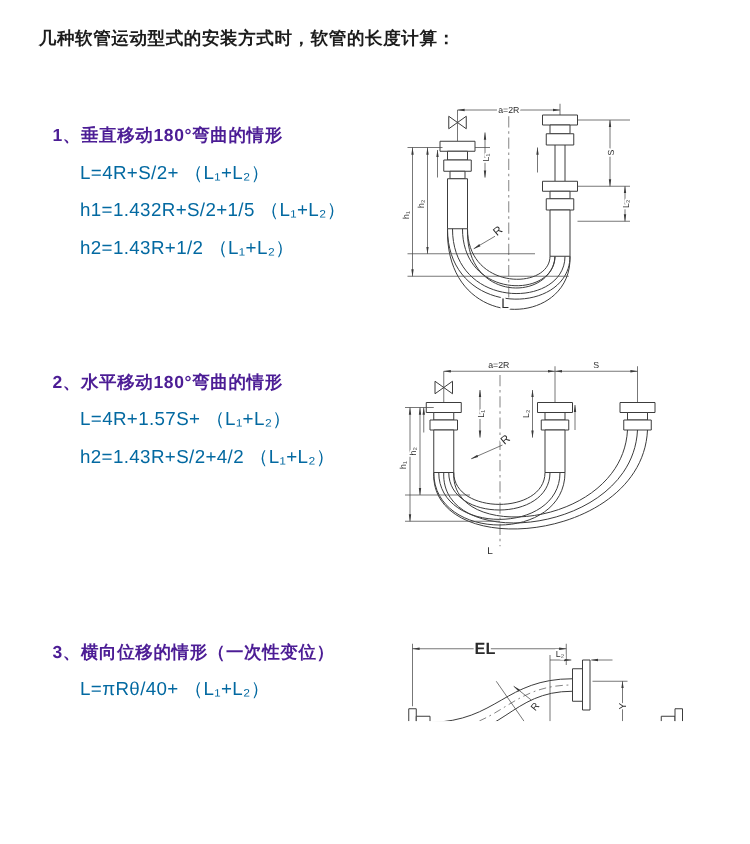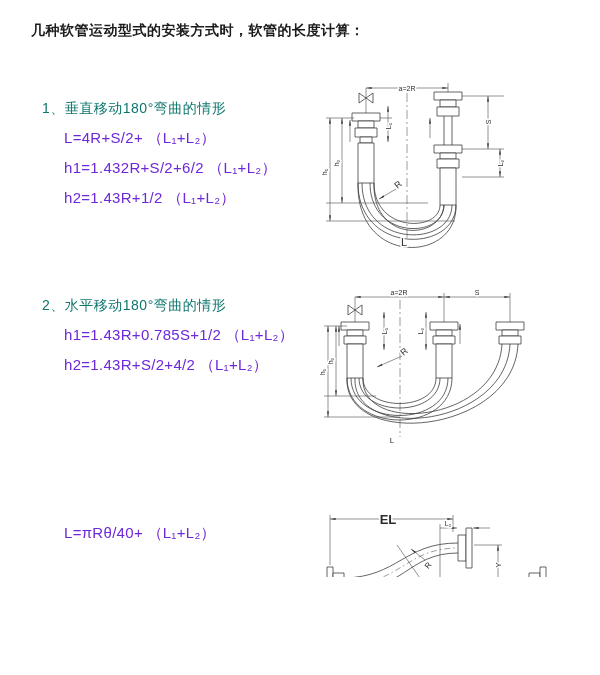--- a/index.html
+++ b/index.html
@@ -1,21 +1,21 @@
 <!DOCTYPE html>
 <html><head>
 <meta charset="utf-8">
 <style>
   html,body{margin:0;padding:0;background:#ffffff;}
   .page{position:relative;width:600px;height:577px;background:#ffffff;overflow:hidden;
         font-family:"Liberation Sans","DejaVu Sans",sans-serif;color:#222;}
   .title{position:absolute;left:31px;top:22px;font-size:14px;font-weight:700;letter-spacing:0.5px;color:#1c1c1c;}
   .sec{position:absolute;left:0;width:330px;}
-  .sec h2{margin:0;font-size:14px;font-weight:400;color:#0f766e;letter-spacing:0.5px;padding-left:42px;}
-  .formula{font-size:15px;color:#6d28d9;padding-left:64px;margin-top:11px;letter-spacing:0.3px;white-space:nowrap;}
+  .sec h2{margin:0;font-size:14px;font-weight:700;color:#4c1d95;letter-spacing:0.5px;padding-left:42px;}
+  .formula{font-size:15px;color:#0369a1;padding-left:64px;margin-top:11px;letter-spacing:0.3px;white-space:nowrap;}
   svg{position:absolute;overflow:visible;}
   svg *{vector-effect:non-scaling-stroke;}
   .ln{stroke:#3c3c3c;stroke-width:0.8;fill:none;}
   .thin{stroke:#4a4a4a;stroke-width:0.6;fill:none;}
   .fit{stroke:#3c3c3c;stroke-width:0.8;fill:#ffffff;}
   .cl{stroke:#5a5a5a;stroke-width:0.6;fill:none;stroke-dasharray:9 3 2 3;}
   .hcl{stroke:#5a5a5a;stroke-width:0.6;fill:none;stroke-dasharray:6 3 1.5 3;}
   text{fill:#2b2b2b;font-family:"Liberation Sans","DejaVu Sans",sans-serif;
        paint-order:stroke;stroke:#ffffff;stroke-width:3px;stroke-linejoin:round;}
   .t7{font-size:7px;} .t8{font-size:8px;} .t9{font-size:9px;} .t11{font-size:11px;} .t13{font-size:13px;font-weight:600;}
@@ -23,31 +23,32 @@
 </head>
 <body>
 
 <div class="page">
 
   <div class="title">几种软管运动型式的安装方式时，软管的长度计算：</div>
 
   <section class="sec" style="top:100px">
     <h2>1、垂直移动180°弯曲的情形</h2>
     <div class="formula">L=4R+S/2+ （L₁+L₂）</div>
-    <div class="formula">h1=1.432R+S/2+6/2 （L₁+L₂）</div>
+    <div class="formula">h1=1.432R+S/2+1/5 （L₁+L₂）</div>
     <div class="formula">h2=1.43R+1/2 （L₁+L₂）</div>
   </section>
 
   <section class="sec" style="top:297px">
     <h2>2、水平移动180°弯曲的情形</h2>
-    <div class="formula">h1=1.43R+0.785S+1/2 （L₁+L₂）</div>
+    <div class="formula">L=4R+1.57S+ （L₁+L₂）</div>
     <div class="formula">h2=1.43R+S/2+4/2 （L₁+L₂）</div>
   </section>
 
   <section class="sec" style="top:513px">
+    <h2>3、横向位移的情形（一次性变位）</h2>
     <div class="formula">L=πRθ/40+ （L₁+L₂）</div>
   </section>
 
   <svg style="left:315px;top:72px" width="235" height="186" viewBox="315 72 235 186">
     <defs>
       <marker id="ar1" viewBox="0 0 10 10" refX="9.5" refY="5" markerWidth="10" markerHeight="10" orient="auto-start-reverse">
         <path d="M0,3.4 L10,5 L0,6.6 Z" fill="#3a3a3a"></path>
       </marker>
       <pattern id="hp1" width="3.5" height="3.5" patternUnits="userSpaceOnUse">
         <path d="M0,0 L3.5,3.5 M3.5,0 L0,3.5" stroke="#666" stroke-width="0.5"></path>

